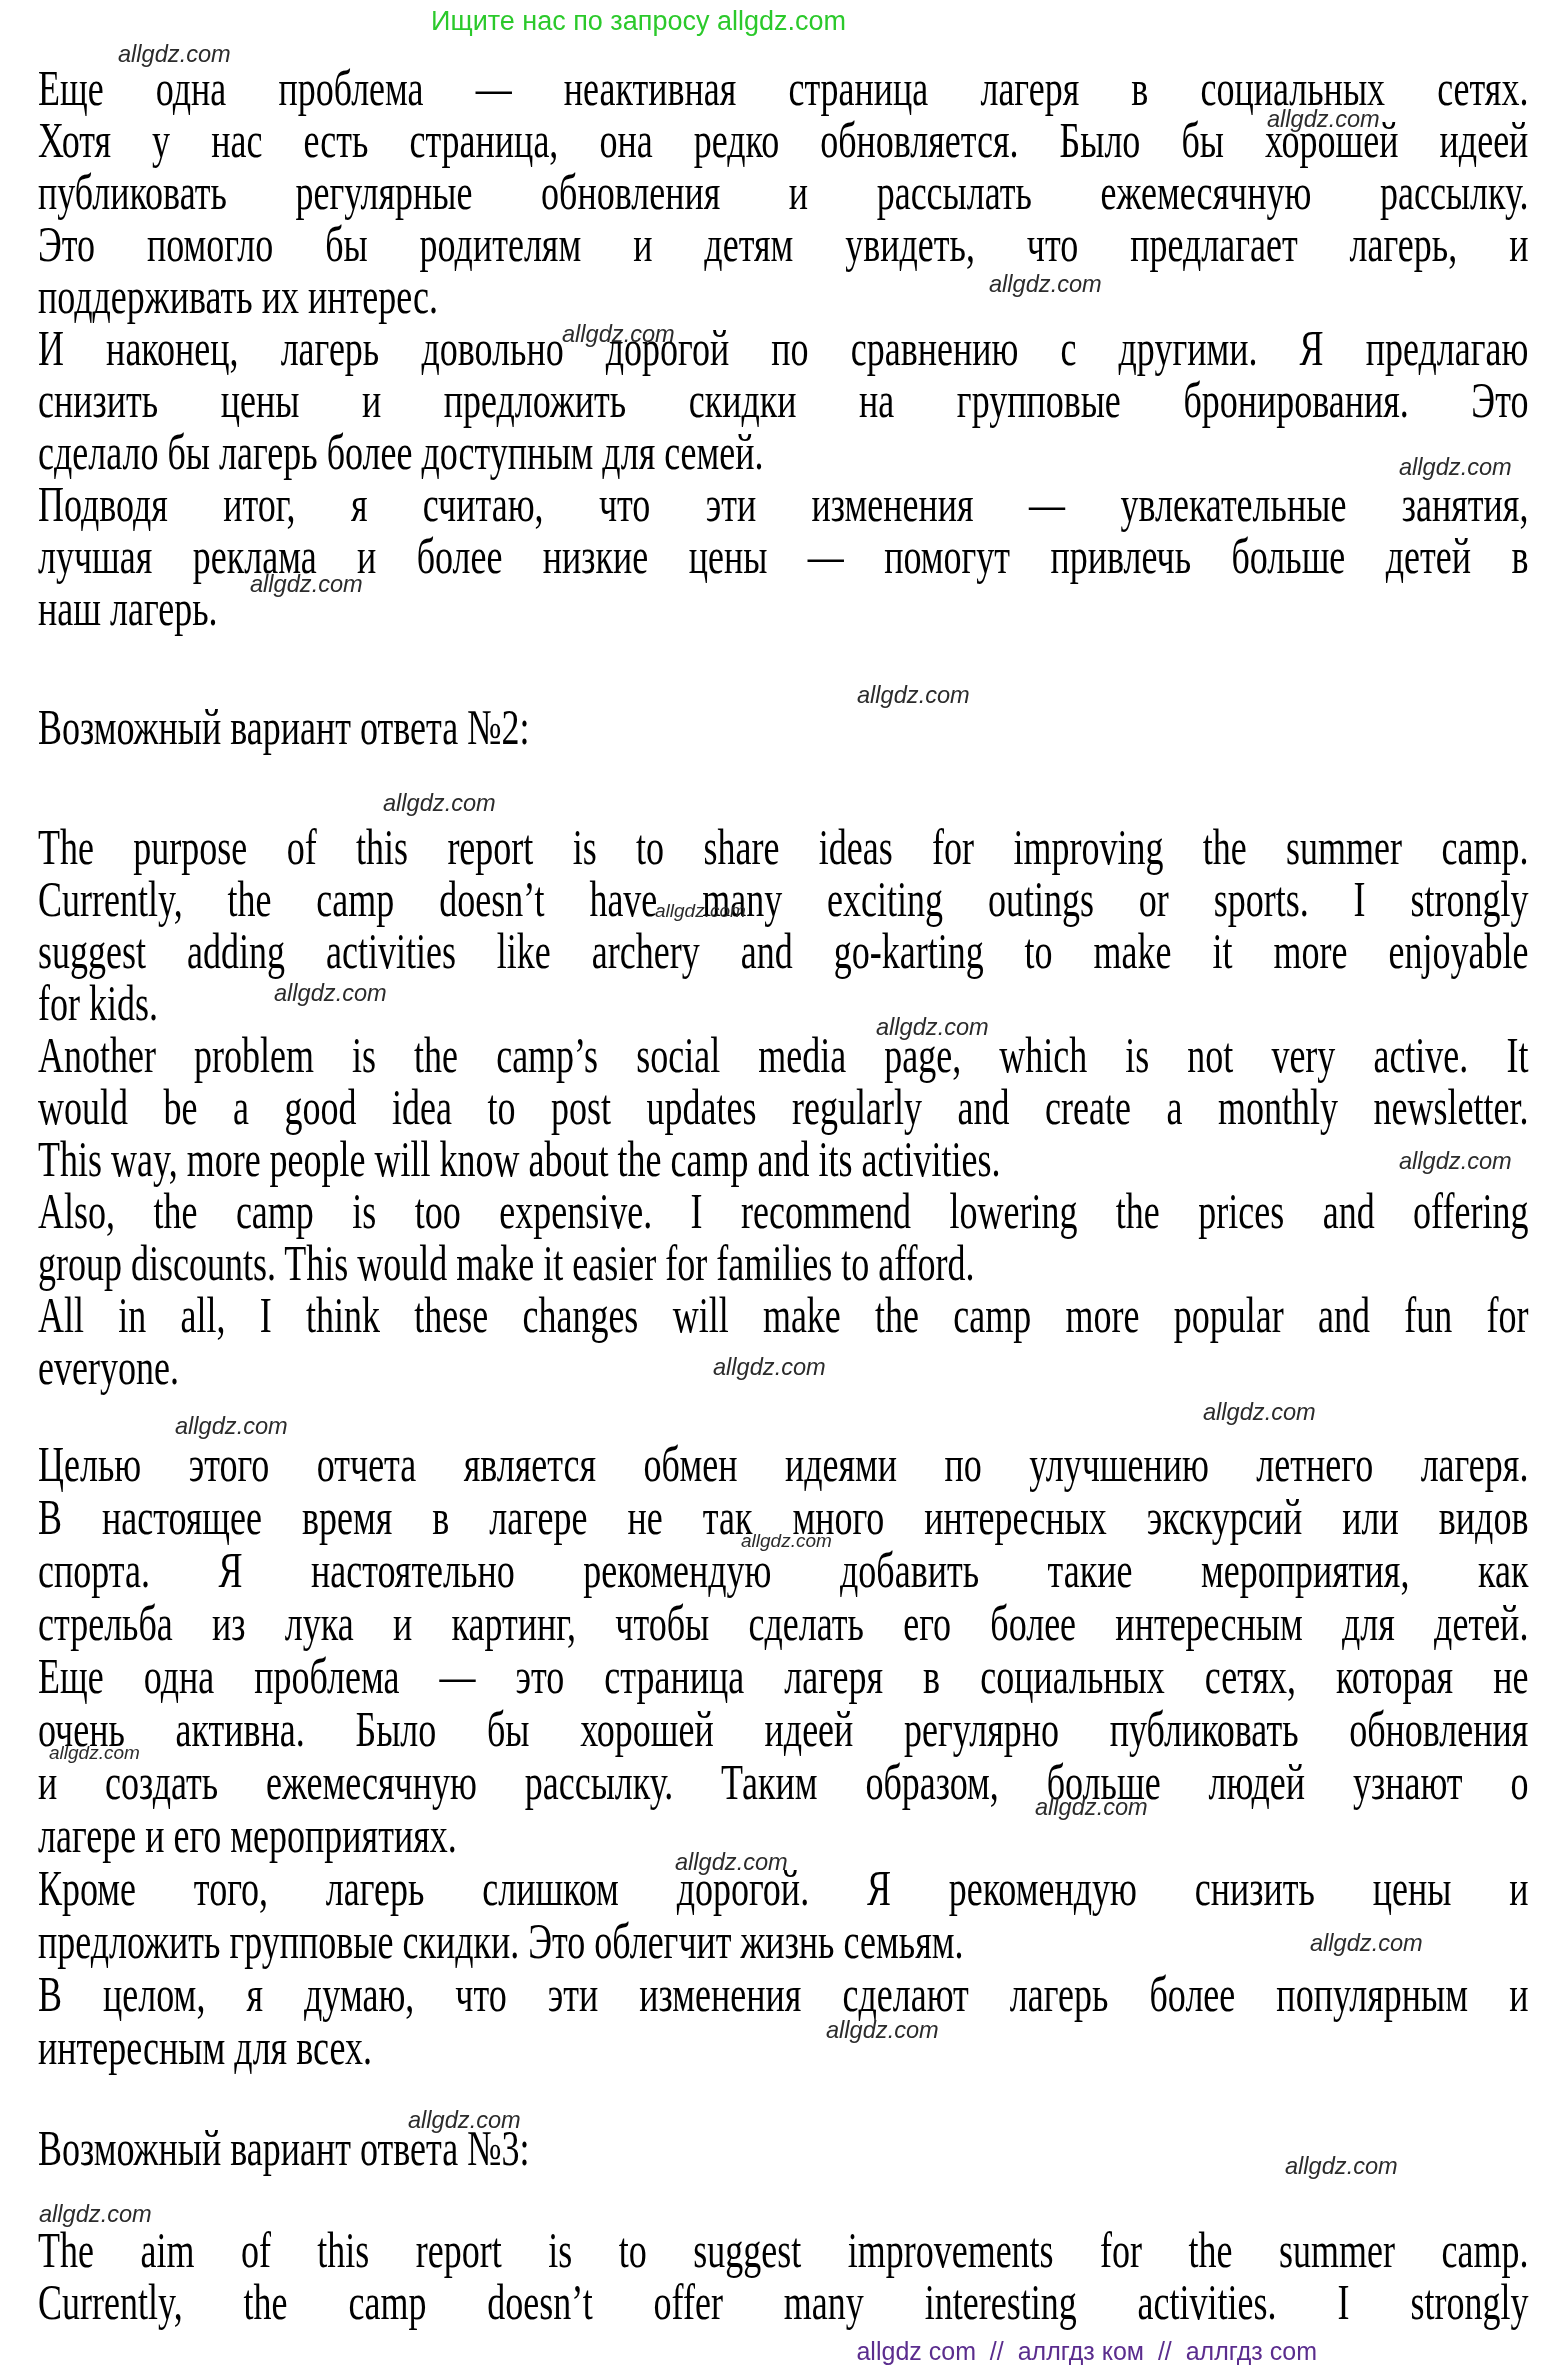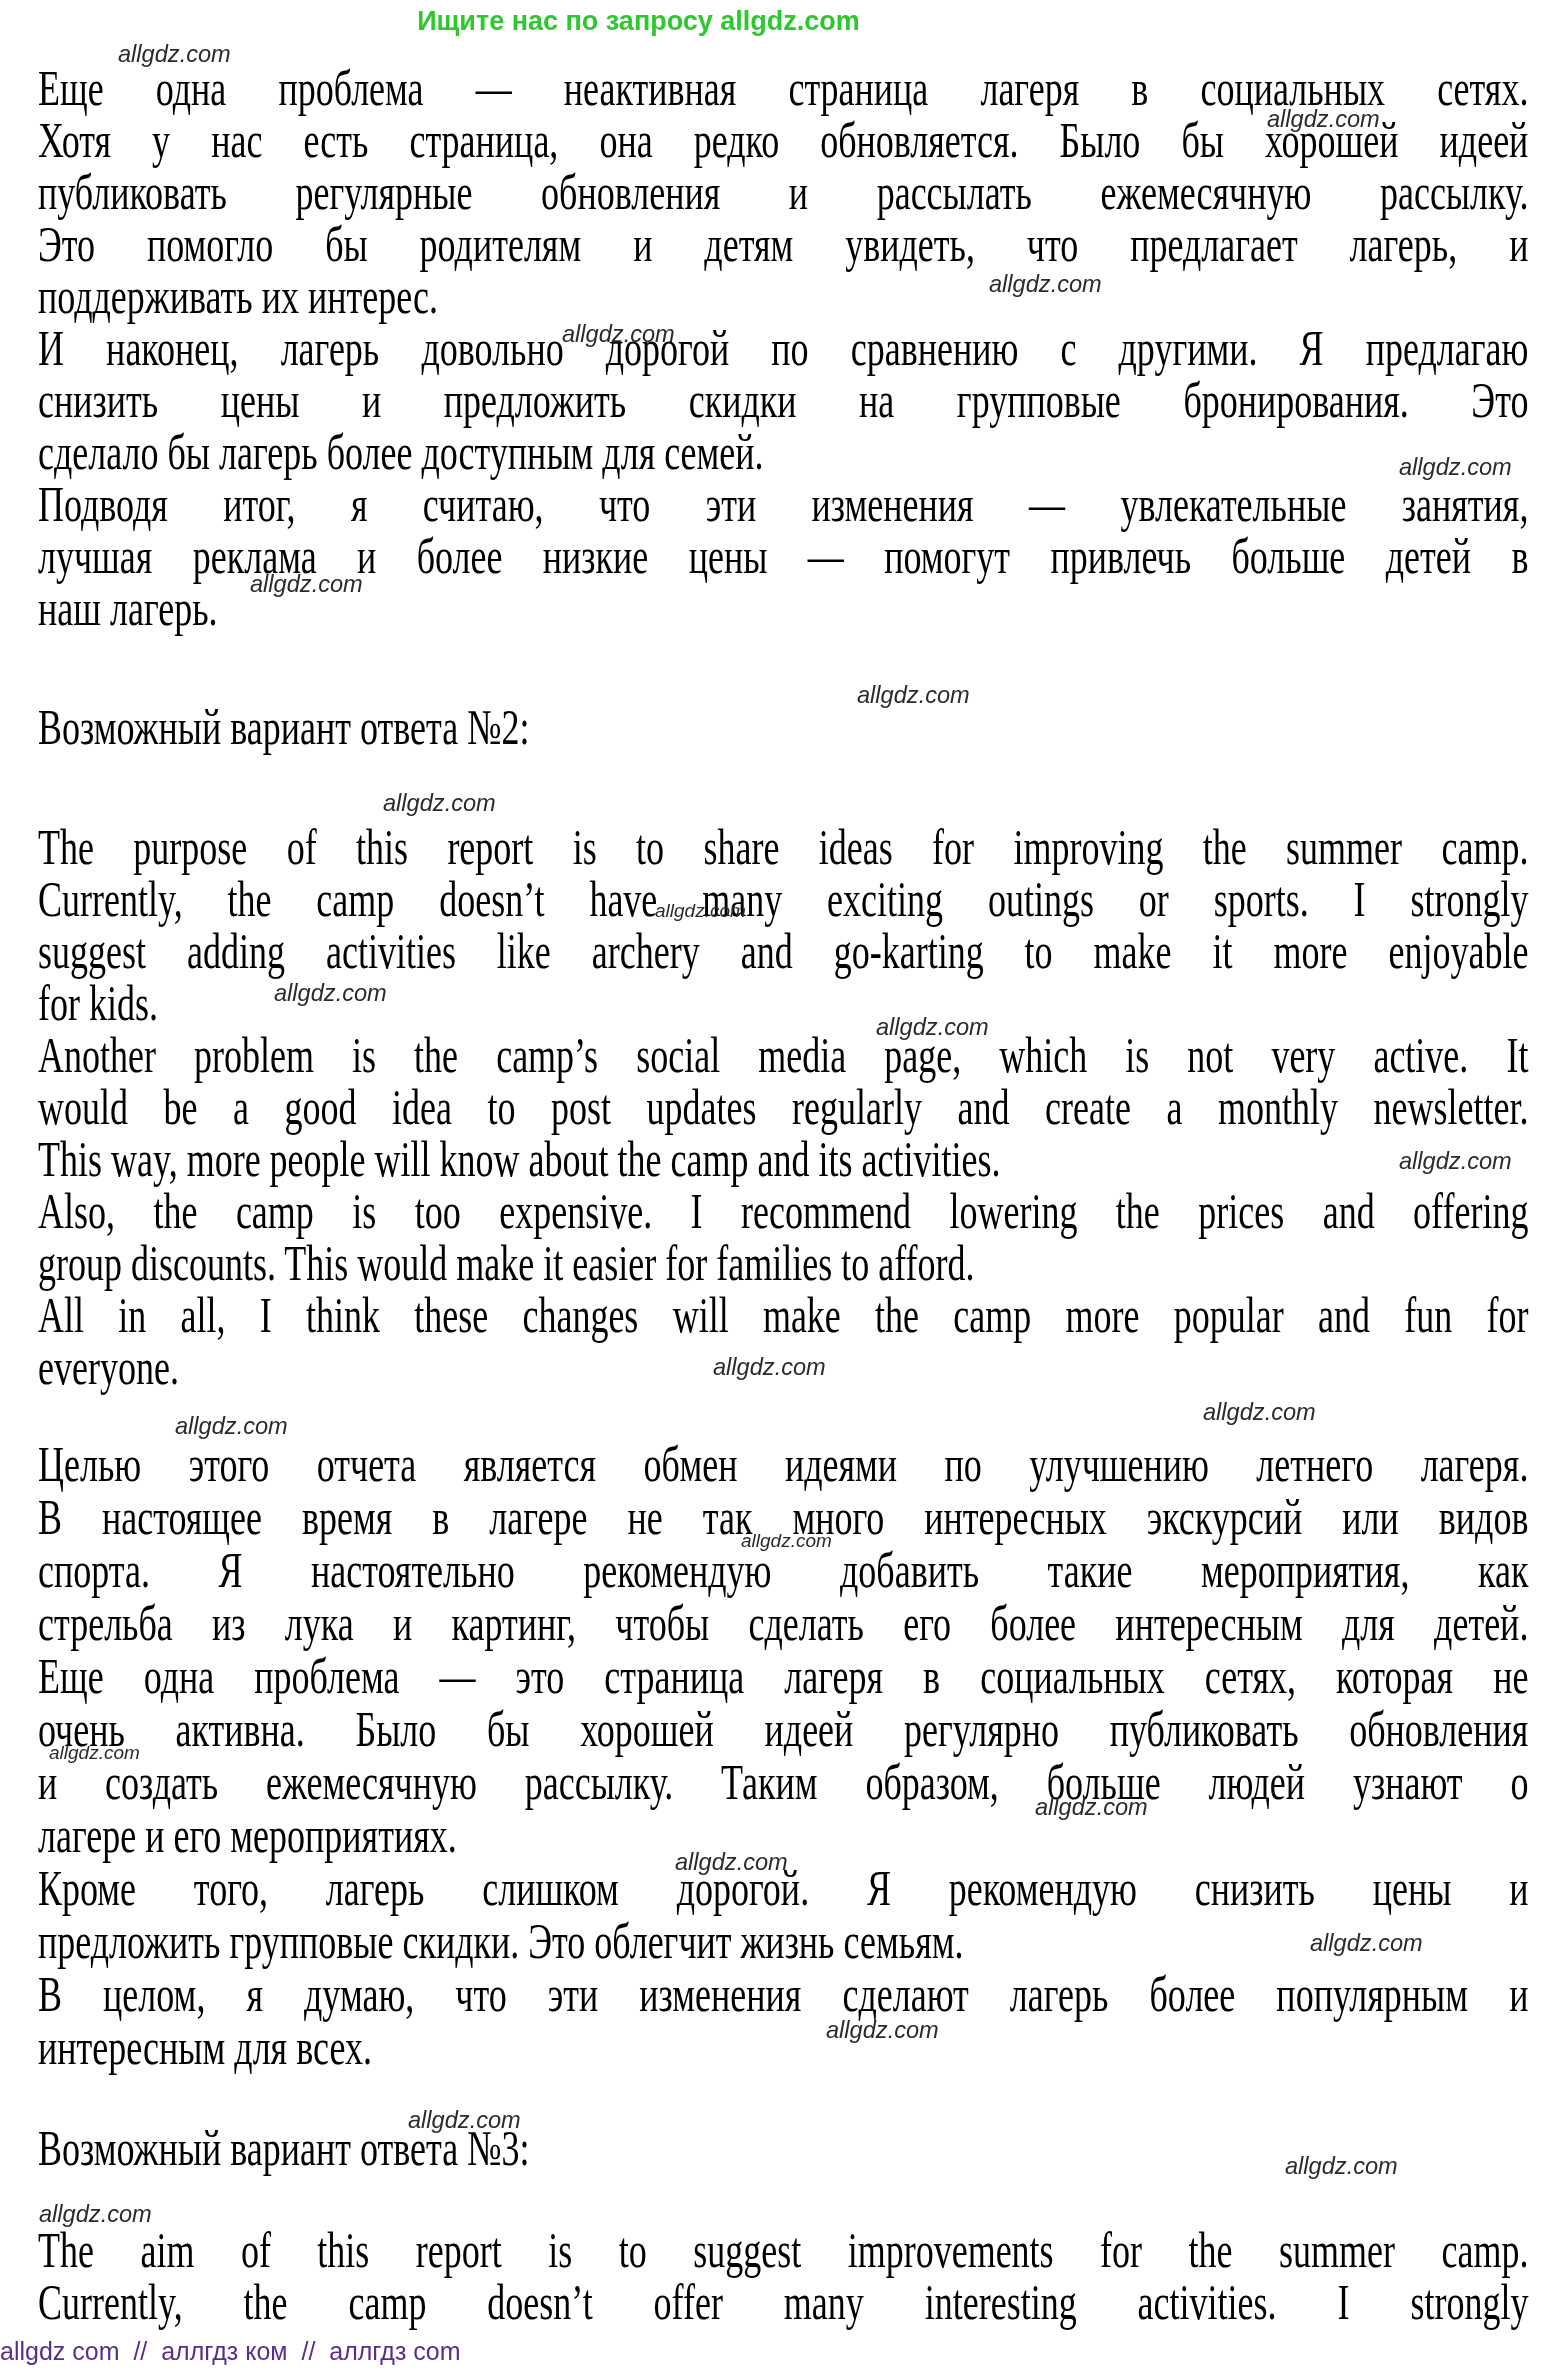--- a/index.html
+++ b/index.html
@@ -4,25 +4,25 @@
 <style>
   html,body { margin:0; padding:0; }
   body {
     width:1563px; height:2377px; position:relative;
     background:#ffffff; overflow:hidden;
     font-family:"Liberation Serif", serif;
   }
   .banner {
     position:absolute; top:6.3px; left:0; width:1277px;
     text-align:center; font-family:"Liberation Sans", sans-serif;
-    font-size:27px; font-weight:700; letter-spacing:0px;
+    font-size:27px; font-weight:400; letter-spacing:0px;
   }
   .footer {
     position:absolute; top:2337px; left:0; width:1317px;
-    text-align:left; font-family:"Liberation Sans", sans-serif;
+    text-align:right; font-family:"Liberation Sans", sans-serif;
     font-size:25px; font-weight:500; white-space:pre;
   }
   .section {
     position:absolute; left:38px; width:2070px;
     transform:scaleX(0.72); transform-origin:0 0;
     font-size:50px; color:#000; line-height:52px;
   }
   .line { text-align:left; }
   .line.just { text-align:justify; text-align-last:justify; }
   .watermark {

